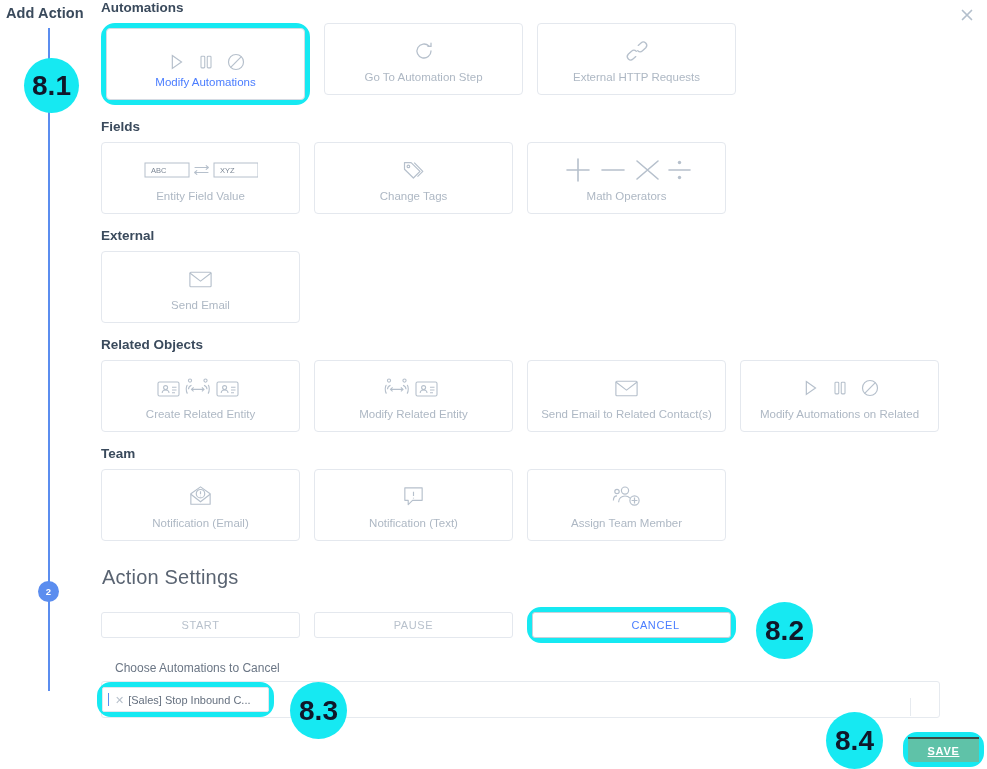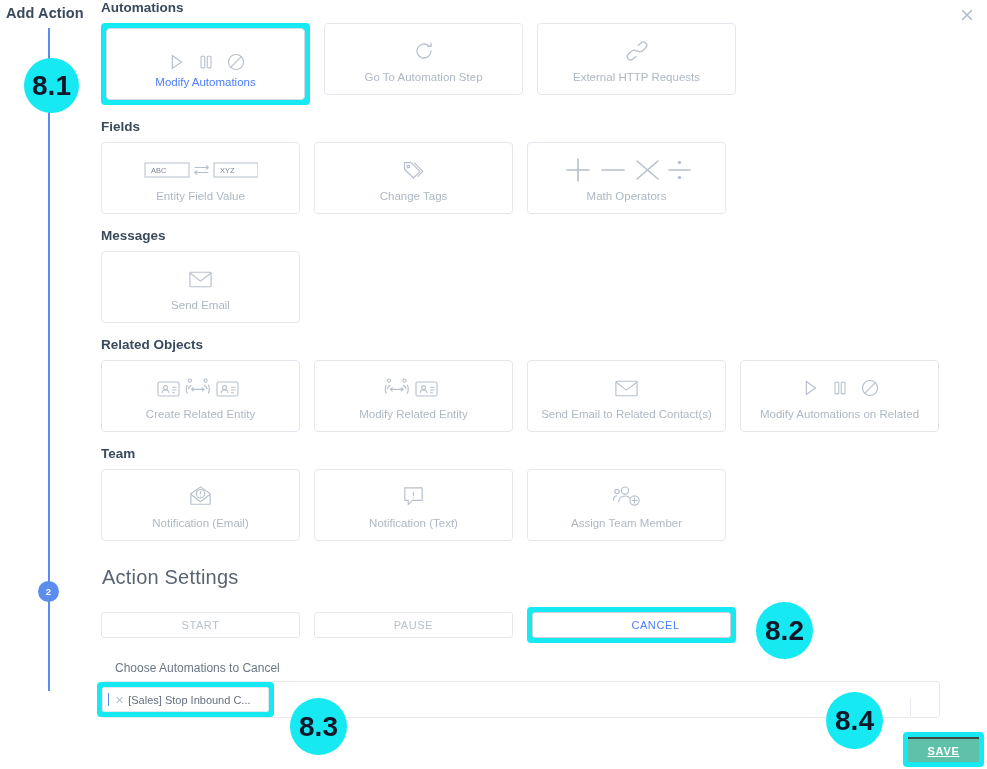--- a/index.html
+++ b/index.html
@@ -65,21 +65,21 @@
     font-size:11.5px; color:#aeb8c4; margin-top:5px;
   }
   .card.selected{ border-color:#d5dbe3; }
   .card.selected .lbl{ color:#4a7dff; }
 
   
   .hl{
     display:inline-block;
     border:5px solid #16e9f2;
     background:#16e9f2;
-    border-radius:4px;
+    border-radius:14px;
     line-height:0;
   }
   .hl.pos{ position:absolute; }
 
   svg{ display:block; }
 
   
   .section-title{
     font-size:20px; color:#5a6472; font-weight:normal;
     margin:25px 0 18px 1px; letter-spacing:.2px;
@@ -235,21 +235,21 @@
             <circle cx="117.5" cy="5.5" r="1.7" fill="#b6c0cc" stroke="none"></circle>
             <circle cx="117.5" cy="20.5" r="1.7" fill="#b6c0cc" stroke="none"></circle>
           </svg>
         </div>
         <div class="lbl">Math Operators</div>
       </div>
     </div>
   </div>
 
   <div class="group">
-    <div class="group-title">Messages</div>
+    <div class="group-title">External</div>
     <div class="cards">
       <div class="card">
         <div class="icons">
           <svg width="27" height="24" viewBox="0 0 28 24" fill="none" stroke="#b6c0cc" stroke-width="1.2" stroke-linejoin="round">
             <rect x="3" y="5" width="22" height="15" rx="1"></rect>
             <path d="M3 5.8 L14 14.2 L25 5.8"></path>
           </svg>
         </div>
         <div class="lbl">Send Email</div>
       </div>
@@ -392,14 +392,14 @@
   </div>
 </div>
 
 <div class="divider-vert"></div>
 <span class="hl pos" style="left:903px;top:732px;">
   <div class="save-btn">SAVE</div>
 </span>
 
 <div class="bubble" style="left:24px;top:58px;width:55px;height:55px;font-size:28px;">8.1</div>
 <div class="bubble" style="left:756px;top:602px;width:57px;height:57px;font-size:28px;">8.2</div>
-<div class="bubble" style="left:290px;top:698px;width:57px;height:57px;font-size:28px;">8.3</div>
-<div class="bubble" style="left:826px;top:692px;width:57px;height:57px;font-size:28px;">8.4</div>
+<div class="bubble" style="left:290px;top:682px;width:57px;height:57px;font-size:28px;">8.3</div>
+<div class="bubble" style="left:826px;top:712px;width:57px;height:57px;font-size:28px;">8.4</div>
 
 </body></html>

